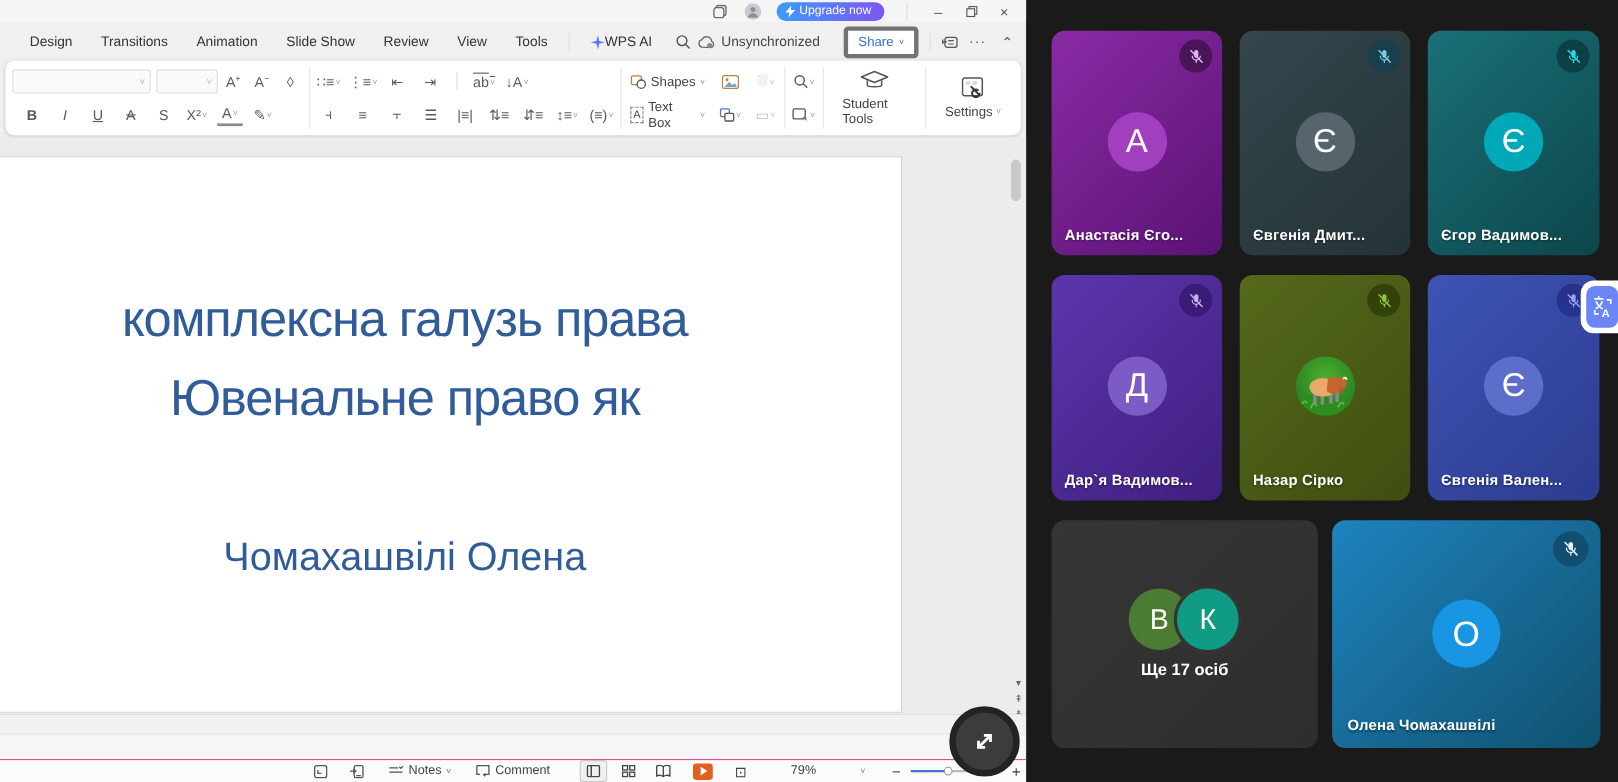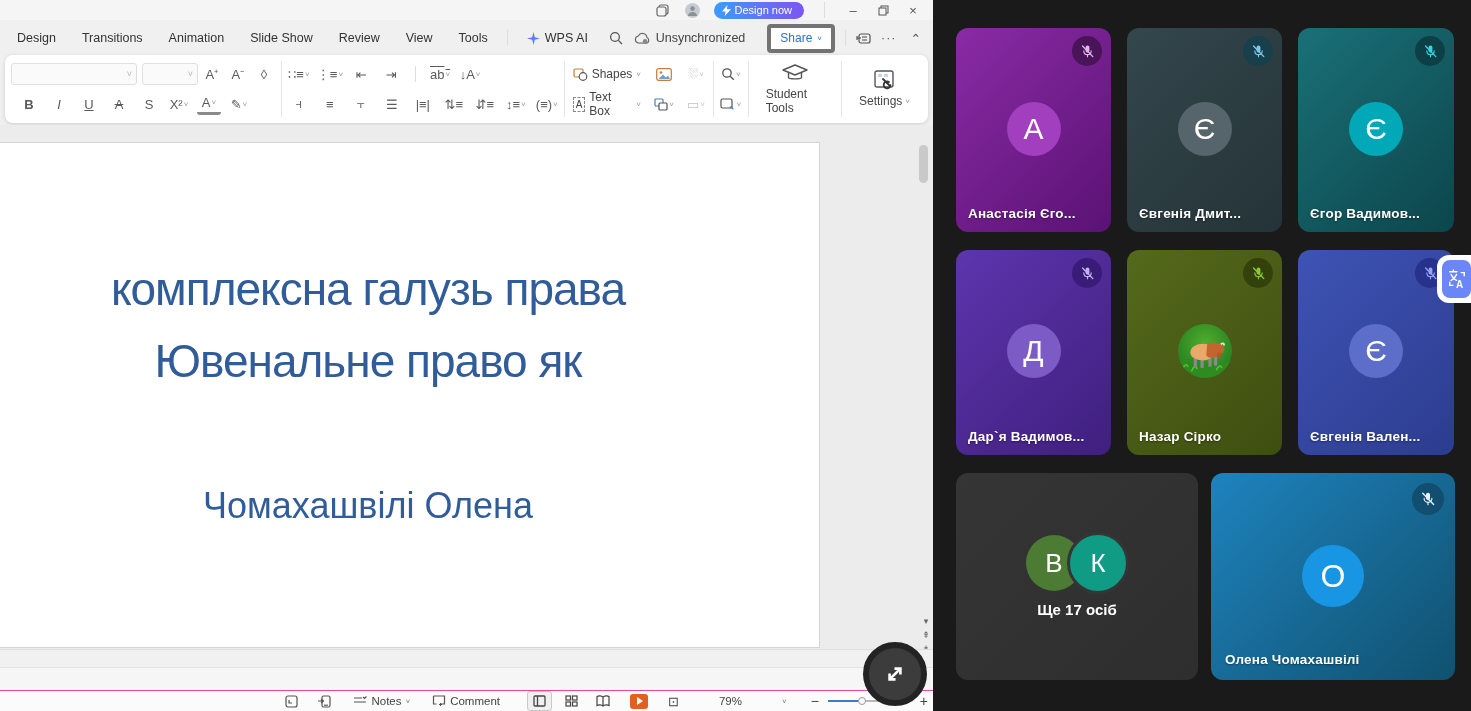--- a/index.html
+++ b/index.html
@@ -11,21 +11,21 @@
   
   .wps{position:absolute;left:0;top:0;width:933px;height:711px;background:#F0F0F0;}
   .titlebar{position:absolute;left:0;top:0;right:0;height:20px;background:#F5F5F5;
     display:flex;align-items:center;justify-content:flex-end;gap:14px;padding-right:12px;color:#555;}
   .tb-icon{width:16px;height:16px;display:flex;align-items:center;justify-content:center;color:#666;}
   .tb-avatar{width:15px;height:15px;border-radius:50%;background:#C7CBD1;display:flex;align-items:center;justify-content:center;overflow:hidden;}
   .upgrade{height:17px;border-radius:9px;padding:0 12px 0 8px;display:flex;align-items:center;gap:4px;
     background:linear-gradient(90deg,#3D9BFD,#7D55F2);color:#fff;font-size:11px;}
   .winctl{font-size:13px;color:#555;width:16px;text-align:center;}
   
-  .menubar{position:absolute;left:4px;top:22px;right:0;height:32px;display:flex;align-items:center;
+  .menubar{position:absolute;left:14px;top:22px;right:0;height:32px;display:flex;align-items:center;
     font-size:12.5px;color:#333;}
   .menu-item{padding:0 13px;}
   .vdiv{width:1px;height:16px;background:#DDD;margin:0 6px;}
   .share-btn{border:4px solid #737373;border-radius:4px;color:#2D6FD0;font-size:12px;
     height:21px;display:flex;align-items:center;gap:5px;padding:0 9px;background:#fff;}
   .mb-icon{color:#555;display:flex;align-items:center;}
   
   .ribbon{position:absolute;left:5px;right:5px;top:55px;height:68px;background:#FFF;border-radius:8px;
     box-shadow:0 1px 4px rgba(0,0,0,.15);display:flex;align-items:stretch;padding:4px 6px;box-sizing:border-box;color:#5A5A5A;}
   .rgroup{display:flex;flex-direction:column;justify-content:space-around;}
@@ -99,21 +99,21 @@
     <span class="tb-avatar">
       <svg width="13" height="13" viewBox="0 0 13 13">
           <circle cx="6.5" cy="4.6" r="2.3" fill="#8B9096"></circle>
           <path d="M1.8 12c.5-2.6 2.4-4 4.7-4s4.2 1.4 4.7 4z" fill="#8B9096"></path>
         </svg>
     </span>
     <span class="upgrade">
       <svg width="9" height="11" viewBox="0 0 10 12">
           <polygon points="6,0 0,7 4,7 3,12 10,4.5 5.5,4.5" fill="#fff"></polygon>
         </svg>
-      <span>Design now</span>
+      <span>Upgrade now</span>
     </span>
     <span class="vdiv"></span>
     <span class="winctl">–</span>
     <span class="winctl">
       <svg width="11" height="11" viewBox="0 0 11 11" style="margin:0 auto">
           <rect x="3" y="1" width="7" height="7" fill="none" stroke="#555" stroke-width="1"></rect>
           <rect x="1" y="3" width="7" height="7" fill="#F5F5F5" stroke="#555" stroke-width="1"></rect>
         </svg>
     </span>
     <span class="winctl">×</span>
@@ -121,21 +121,21 @@
 
   <div class="menubar">
     <span class="menu-item">Design</span>
     <span class="menu-item">Transitions</span>
     <span class="menu-item">Animation</span>
     <span class="menu-item">Slide Show</span>
     <span class="menu-item">Review</span>
     <span class="menu-item">View</span>
     <span class="menu-item">Tools</span>
     <span class="vdiv"></span>
-    <span class="menu-item" style="display:flex;align-items:flex-end;gap:5px;">
+    <span class="menu-item" style="display:flex;align-items:flex-end;gap:0;">
       <svg width="13" height="13" viewBox="0 0 13 13">
           <defs>
             <linearGradient id="g1" x1="0" y1="0" x2="1" y2="1">
               <stop offset="0" stop-color="#7B5BF5"></stop>
               <stop offset="1" stop-color="#3D9BFD"></stop>
             </linearGradient>
           </defs>
           <path d="M6.5 0 L7.8 5.2 L13 6.5 L7.8 7.8 L6.5 13 L5.2 7.8 L0 6.5 L5.2 5.2 Z" fill="url(#g1)"></path>
         </svg>
       <span>WPS AI</span>

